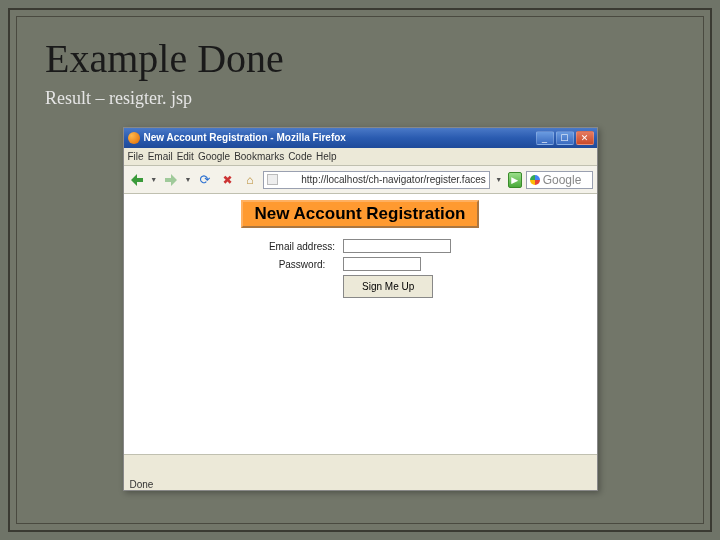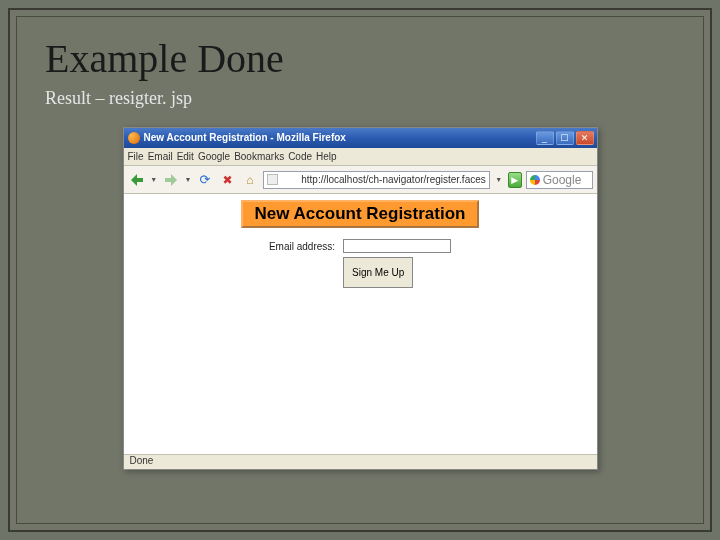--- a/index.html
+++ b/index.html
@@ -114,27 +114,27 @@
     font-size:17px;
     font-weight:bold;
     color:#000000;
     margin-bottom:8px;
   }
   .form-tbl { margin:0 auto; font-size:10px; color:#222; }
   .form-tbl td { padding:1px 3px; text-align:left; }
   .form-tbl td.lbl { text-align:center; }
   .tfield { width:108px; height:14px; border:1px solid #888; background:#fff; font-size:10px; padding:0 2px; }
   .pfield { width:78px; }
-  .signup-btn { font-size:10px; padding:0 8px; height:31px; border:1px solid #888; background:#ece9d8; }
+  .signup-btn { font-size:10px; padding:0 18px; height:23px; border:1px solid #888; background:#ece9d8; }
   .statusbar {
     border-top:1px solid #c0c0b0;
     background:#ece9d8;
-    height:15px;
+    height:36px;
     display:flex;
-    align-items:flex-start;
+    align-items:flex-end;
     padding:0 6px;
     font-size:10px; color:#333;
     margin-top:20px;
   }
 </style>
 </head>
 <body>
 
 <div class="frame">
   <div class="frame-inner">
@@ -194,20 +194,24 @@
 
       <div class="content">
         <div class="reg-banner">New Account Registration</div>
         <table class="form-tbl">
           <tbody>
               <tr>
             <td class="lbl">Email address:</td>
             <td><input class="tfield" value="" style=""></td>
           </tr>
           <tr>
+            <td class="lbl">Password:</td>
+            <td><input type="password" class="tfield pfield" value="" style=""></td>
+          </tr>
+          <tr>
             <td></td>
             <td><button class="signup-btn">Sign Me Up</button></td>
           </tr>
         </tbody>
           </table>
       </div>
 
       <div class="statusbar">
         <span>Done</span>
       </div>

